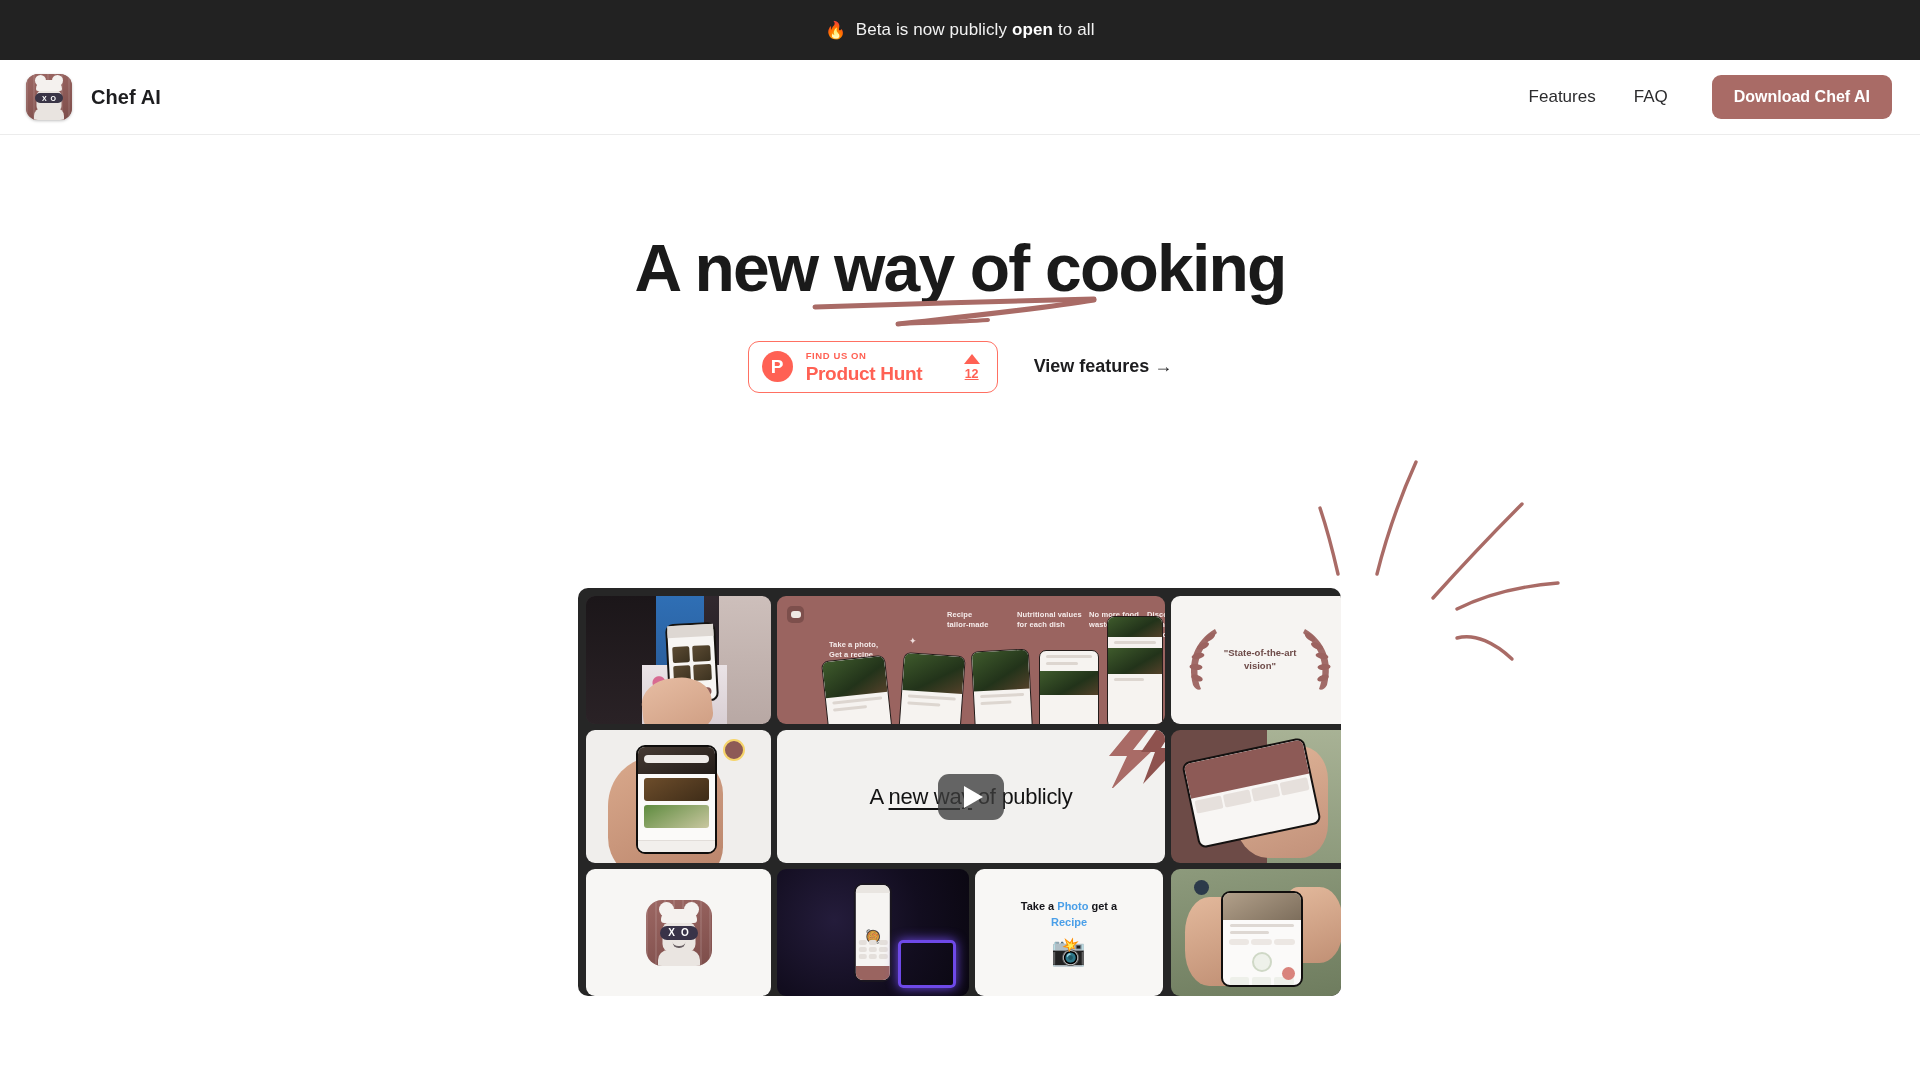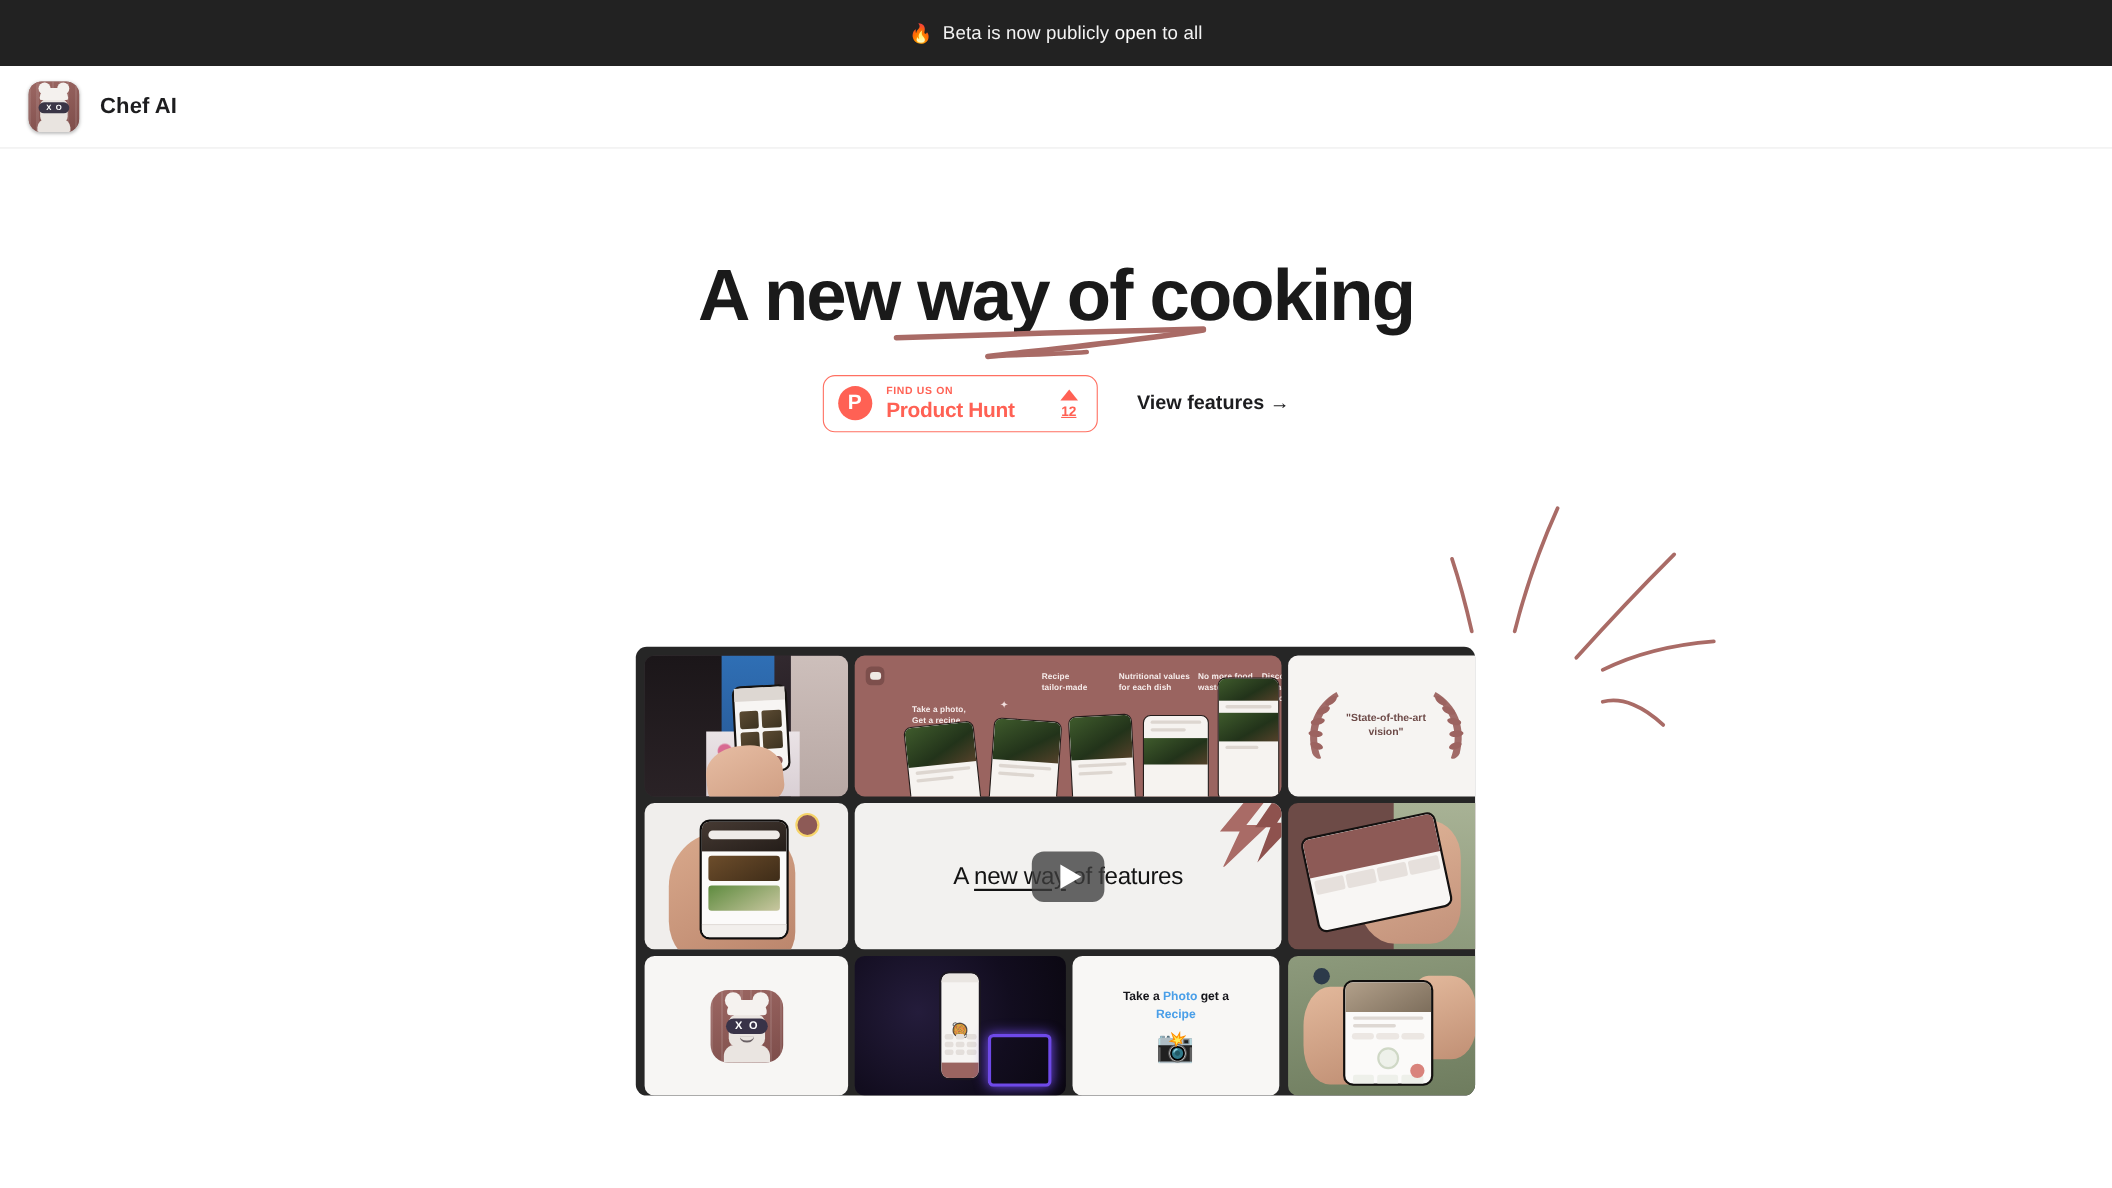--- a/index.html
+++ b/index.html
@@ -14,21 +14,21 @@
   
   .banner {
     height: 60px;
     background: #222222;
     display: flex; align-items: center; justify-content: center;
     color: #f2f2f2;
     font-size: 17px;
     letter-spacing: .1px;
   }
   .banner .flame { margin-right: 9px; font-size: 17px; }
-  .banner b { font-weight: 400; color: #ffffff; }
+  .banner b { font-weight: 700; color: #ffffff; }
 
   
   .header {
     height: 75px;
     background: #ffffff;
     border-bottom: 1px solid #ececec;
     display: flex; align-items: center;
     padding: 0 28px 0 26px;
   }
   .brand { display: flex; align-items: center; gap: 19px; }
@@ -437,20 +437,25 @@
       <div class="head"></div>
       <div class="hat"></div>
       <div class="visor">
           <i>X</i>
           <i>O</i>
         </div>
     </div>
     <div class="brand-name">Chef AI</div>
   </div>
 
+  <div class="nav">
+    <a class="nav-link">Features</a>
+    <a class="nav-link">FAQ</a>
+    <button class="btn-download">Download Chef AI</button>
+  </div>
 </div>
 
 <div class="hero">
   <div class="hero-title-wrap">
     <h1 class="hero-title">A new way of cooking</h1>
     <svg class="squiggle" viewBox="0 0 300 34">
       <path d="M5 12 C90 9, 200 6, 284 4" stroke="#a96b66" stroke-width="5" fill="none" stroke-linecap="round"></path>
       <path d="M284 5 C230 14, 150 22, 88 29" stroke="#a96b66" stroke-width="5" fill="none" stroke-linecap="round"></path>
       <path d="M88 29 C110 28, 150 27, 178 25" stroke="#a96b66" stroke-width="4" fill="none" stroke-linecap="round"></path>
     </svg>
@@ -579,21 +584,21 @@
       <div class="sb"></div>
       <div class="card"></div>
       <div class="card g"></div>
       <div class="tabbar"></div>
     </div>
     <div class="avatar-badge"></div>
   </div>
 
   <div class="cell c-video">
     <div class="video-caption">
-      <span>A </span><u>new way</u><span> of features</span>
+      <span>A </span><u>new way</u><span> of publicly</span>
     </div>
     <div class="play-btn"></div>
     <svg class="bolt" viewBox="0 0 74 62">
       <path d="M44 -4 L16 30 L34 30 L18 64 L60 24 L40 24 L62 -4 Z" fill="#a96b66"></path>
       <path d="M70 -6 L48 26 L62 26 L50 58 L84 22 L68 22 L86 -6 Z" fill="#8e524e"></path>
     </svg>
   </div>
 
   <div class="cell c-handphone3">
     <div class="sleeve3"></div>

